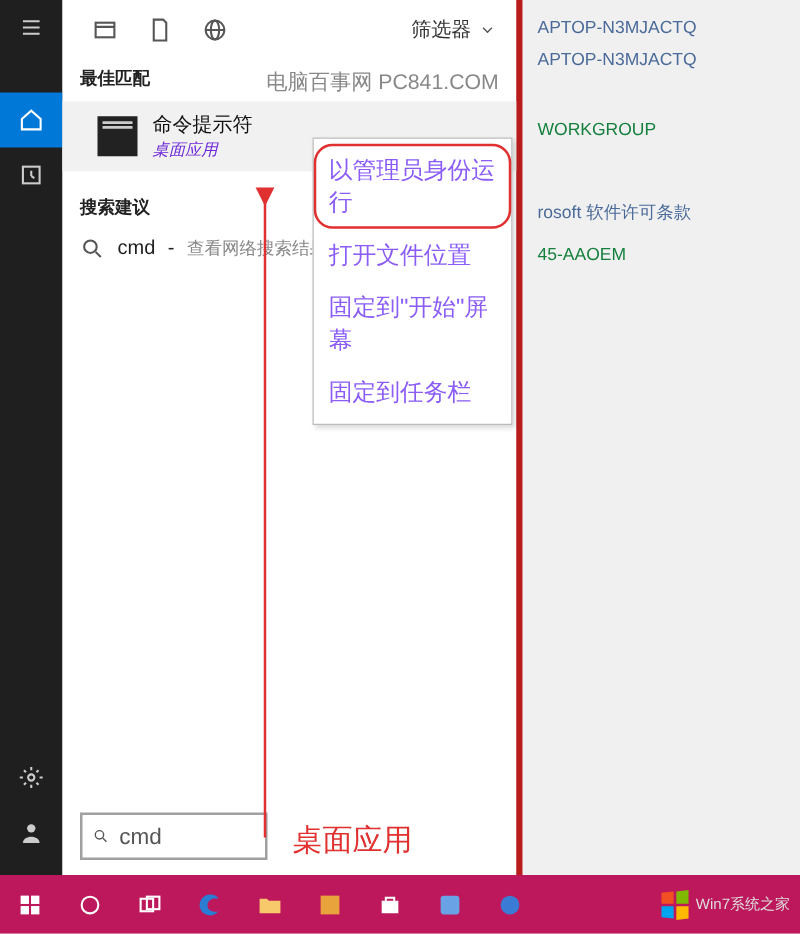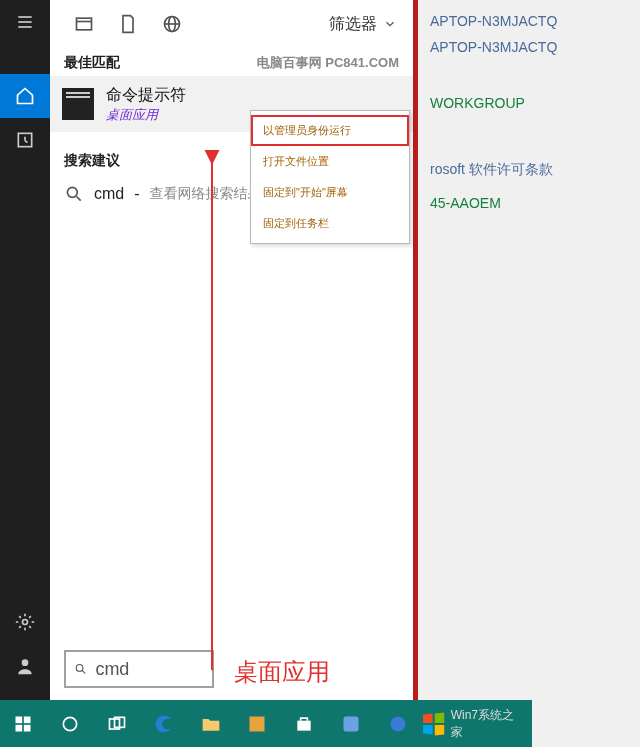--- a/index.html
+++ b/index.html
@@ -32,25 +32,25 @@
     margin-left: auto; display: flex; align-items: center; gap: 6px;
     color: #333; font-size: 16px; padding-right: 4px;
   }
   .chev { width:14px; height:14px; }
 
   .section-header {
     padding: 6px 14px 4px; font-size: 14px; font-weight: 600; color: #222;
     display:flex; 
   }
   .watermark {
-    margin-left:auto; font-size: 13px; color: #888; font-weight: 700;
+    margin-left:auto; font-size: 17px; color: #888; font-weight: 400;
   }
 
   .best-match {
-    display: flex; align-items: center; height: 56px; padding: 0 12px;
+    display: flex; align-items: center; height: 56px; padding: 0 28px;
     background: #f1f1f1;
   }
   .app-icon {
     width: 32px; height: 32px; background: #222; display:flex; align-items:flex-start;
     padding:4px;
   }
   .app-icon .bars { width:24px; height:6px; background: linear-gradient(#ccc 2px, transparent 2px, transparent 4px, #ccc 4px); }
   .best-match .txt { margin-left: 12px; }
   .best-match .title { font-size: 16px; color: #111; }
   .best-match .sub { font-size: 13px; color: #6d28d9; font-style: italic; }
@@ -60,21 +60,21 @@
     color: #222; font-size: 16px;
   }
   .suggest-item .hint { color:#888; font-size:14px; }
 
   .context-menu {
     position:absolute; left: 250px; top: 110px; width: 160px;
     background:#fff; border:1px solid #bbb; box-shadow: 2px 2px 4px rgba(0,0,0,.15);
     padding: 4px 0;
   }
   .ctx-item {
-    padding: 8px 12px; font-size: 11px; color:#a16207;
+    padding: 8px 12px; font-size: 19px; color:#8b5cf6;border-radius:15px;
   }
   .ctx-item.hl { outline: 2px solid #e03030; outline-offset:-2px; }
 
   .search-box {
     position:absolute; left:14px; bottom: 12px; width: 150px; height: 38px;
     border: 2px solid #a0a0a0; background:#fff; display:flex; align-items:center;
     padding:0 8px; gap:8px;
   }
   .search-box input { border:none; outline:none; font-size:18px; width:100%; color:#555; }
 
@@ -82,22 +82,22 @@
     position:absolute; left: 184px; bottom: 12px; font-size: 24px; color:#e03030;
   }
   .arrow-svg { position:absolute; left:112px; top:150px; pointer-events:none; }
 
   .bg-info {
     position:absolute; left: 430px; top: 8px; font-size:14px; color:#4a6a9a; line-height:26px;
   }
   .bg-info .grey { color:#15803d; }
 
   .taskbar {
-    position:absolute; left:0; bottom:0; width:532px; height:47px;
-    background:#0f766e; display:flex; align-items:center;
+    position:absolute; left:0; bottom:0; width:640px; height:47px;
+    background:#be185d; display:flex; align-items:center;
   }
   .tb-icon {
     width:48px; height:47px; display:flex; align-items:center; justify-content:center;
     color:#fff; font-size:18px;
   }
   .tb-logo {
     margin-left:auto; display:flex; align-items:center; gap:4px; padding-right:8px;
     color:#ddd; font-size:12px;
   }
   .svg-icon { width:20px; height:20px; }

